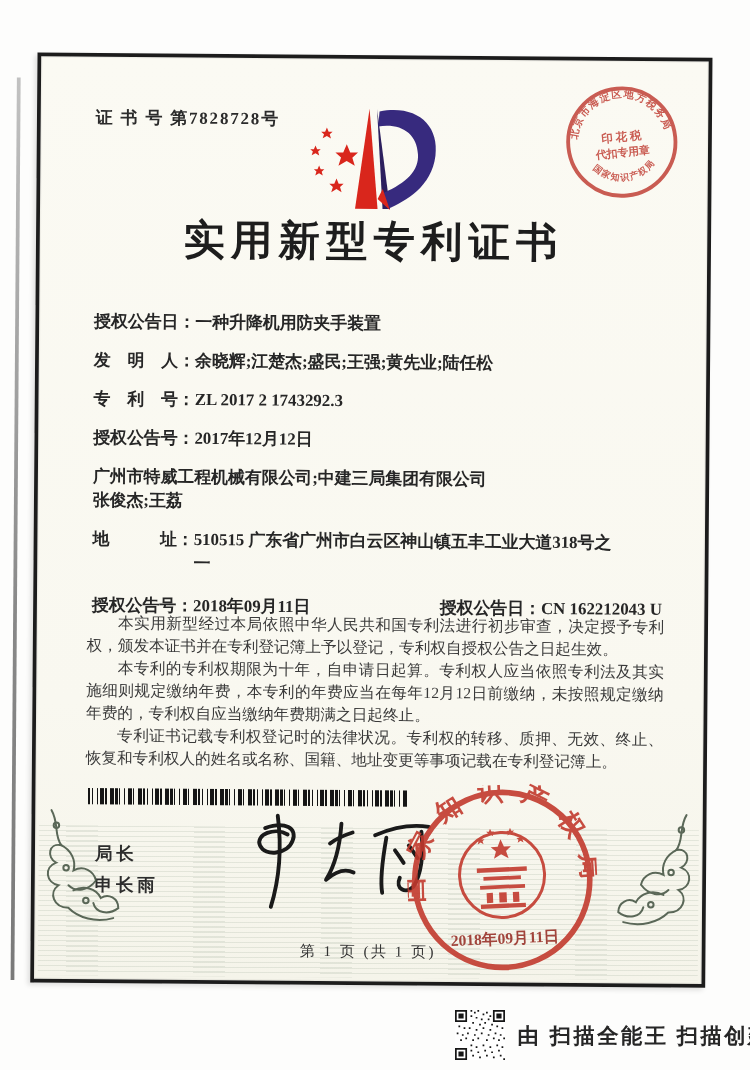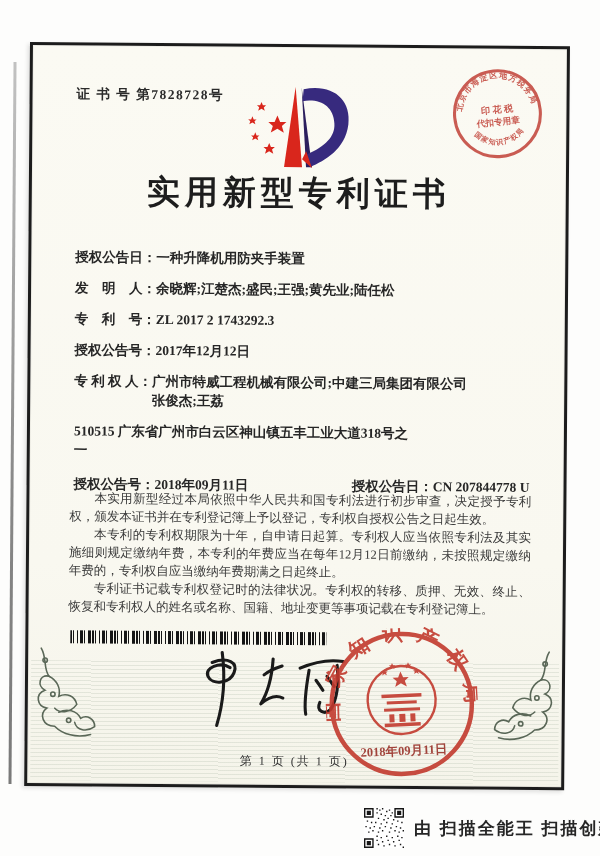--- a/index.html
+++ b/index.html
@@ -127,40 +127,44 @@
     </div>
     <div class="row">
       <span class="flabel">专　利　号：</span>
       <span class="fvalue">ZL 2017 2 1743292.3</span>
     </div>
     <div class="row">
       <span class="flabel">授权公告号：</span>
       <span class="fvalue">2017年12月12日</span>
     </div>
     <div class="row">
-      <span class="flabel">专 利 权 人：</span>
       <span class="fvalue"><span>广州市特威工程机械有限公司;中建三局集团有限公司</span><span class="line2">张俊杰;王荔</span></span>
     </div>
     <div class="row">
+      <span class="flabel">地　　　址：</span>
       <span class="fvalue"><span>510515 广东省广州市白云区神山镇五丰工业大道318号之</span><span class="line2">一</span></span>
     </div>
     <div class="grant-row">
       <span><span>授权公告号：</span><span>2018年09月11日</span></span>
-      <span><span>授权公告日：</span><span>CN 207844778 U</span></span>
+      <span><span>授权公告日：</span><span>CN 162212043 U</span></span>
     </div>
   </div>
 
   <div class="paras">
     <p>本实用新型经过本局依照中华人民共和国专利法进行初步审查，决定授予专利权，颁发本证书并在专利登记簿上予以登记，专利权自授权公告之日起生效。</p>
     <p>本专利的专利权期限为十年，自申请日起算。专利权人应当依照专利法及其实施细则规定缴纳年费，本专利的年费应当在每年12月12日前缴纳，未按照规定缴纳年费的，专利权自应当缴纳年费期满之日起终止。</p>
     <p>专利证书记载专利权登记时的法律状况。专利权的转移、质押、无效、终止、恢复和专利权人的姓名或名称、国籍、地址变更等事项记载在专利登记簿上。</p>
   </div>
 
   <div class="barcode"></div>
 
+  <div class="director">
+    <div>局长</div>
+    <div>申长雨</div>
+  </div>
 
   <svg class="signature" width="180" height="85" viewBox="0 0 180 85">
     <g fill="none" stroke="#1a1a1a" stroke-width="3.1" stroke-linecap="round" stroke-linejoin="round">
       <path d="M34,16 C50,10 60,16 56,26 C52,37 34,39 30,30 C26,21 42,15 52,21"></path>
       <path d="M44,6 C47,28 47,52 39,79"></path>
       <path d="M86,28 C92,23 98,21 104,19"></path>
       <path d="M95,12 C94,28 91,44 83,57 C91,50 99,48 105,51"></path>
       <path d="M122,21 C138,14 152,12 165,14"></path>
       <path d="M131,23 C128,41 126,56 128,67"></path>
       <path d="M159,18 C161,36 159,52 153,62 C147,68 138,64 142,55"></path>

